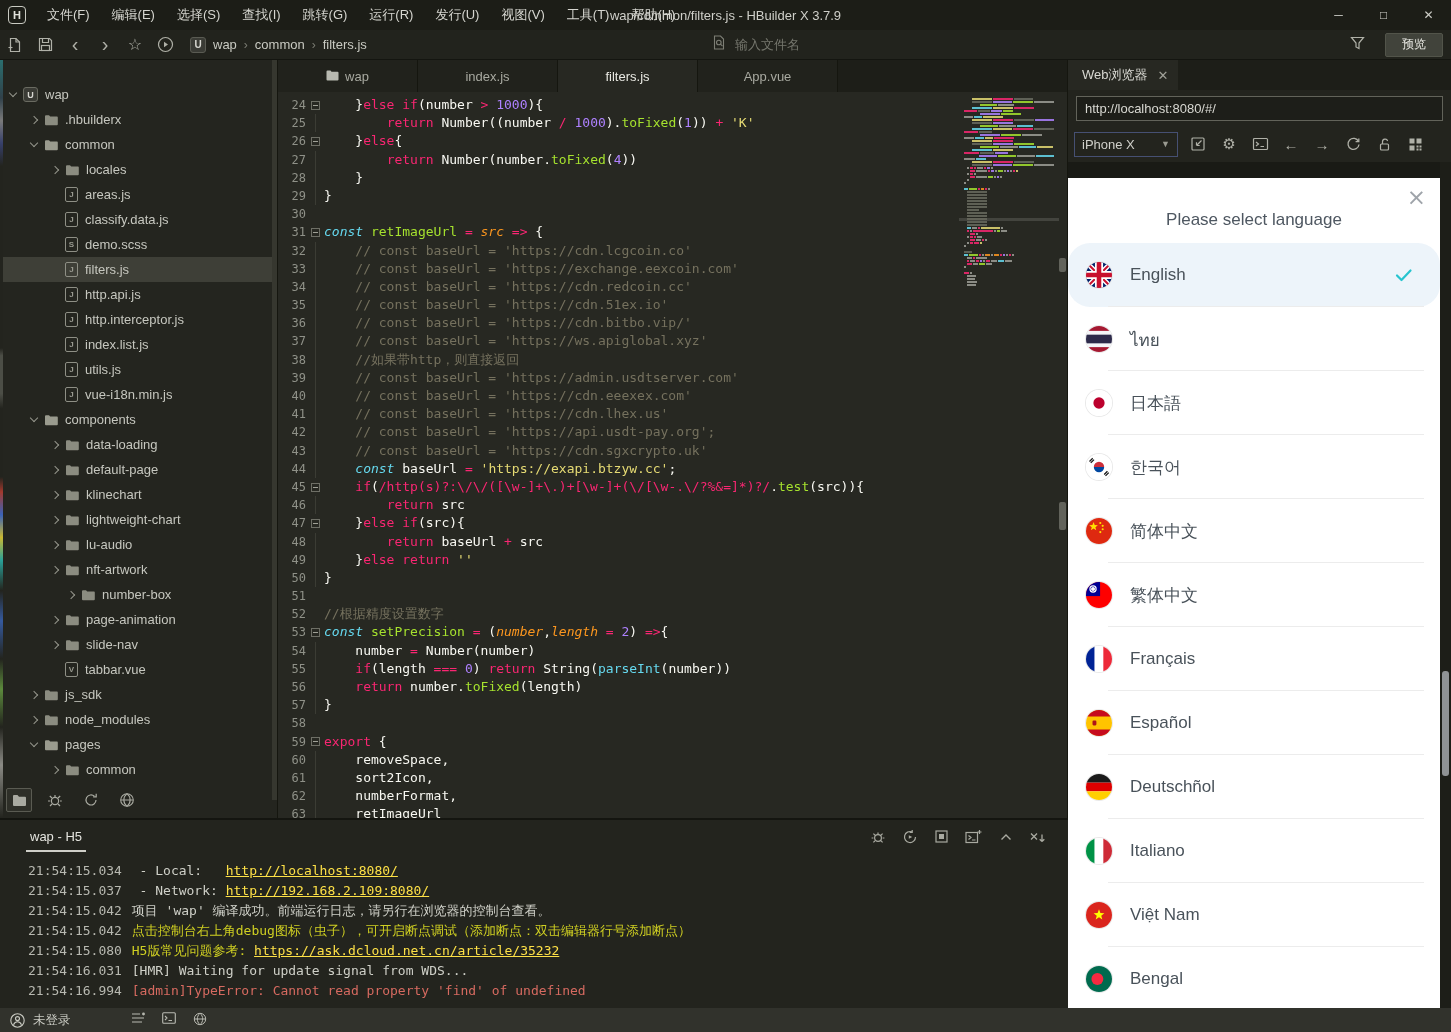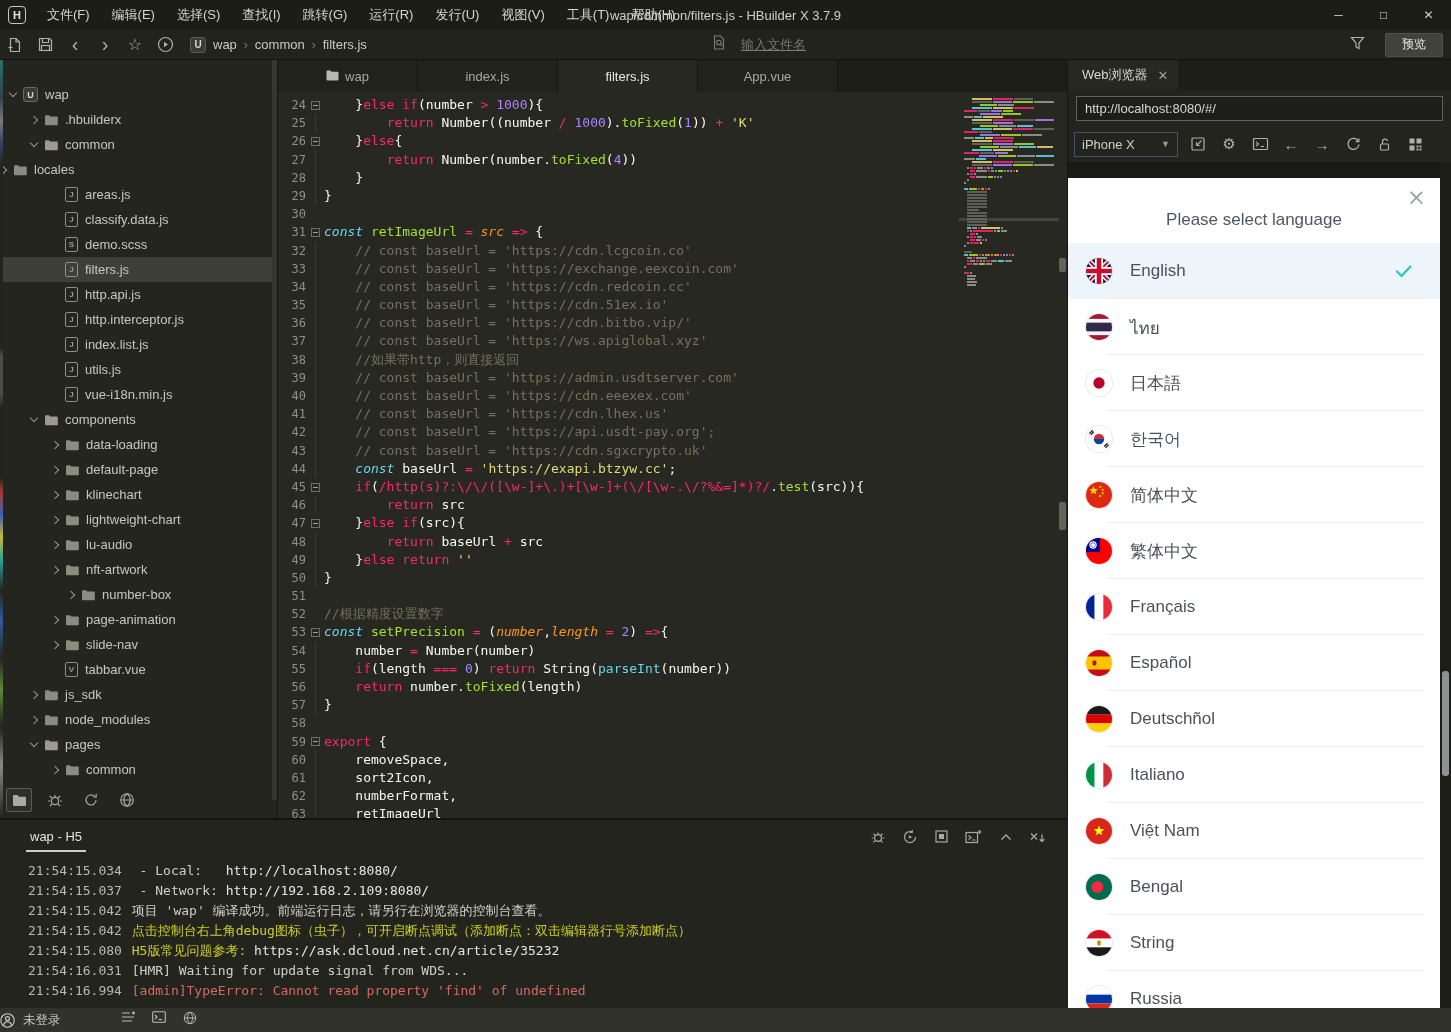--- a/index.html
+++ b/index.html
@@ -12,21 +12,21 @@
   .menu-item{padding:0 11px;font-size:13px;line-height:30px;cursor:default;}
   .win-title{position:absolute;left:50%;transform:translateX(-50%);font-size:13px;color:#cfcfc9;white-space:nowrap;}
   .wincontrols{position:absolute;right:0;top:0;height:30px;display:flex;}
   .winbtn{width:45px;height:30px;display:flex;align-items:center;justify-content:center;color:#d0d0ca;font-size:12px;}
   .toolbar{height:30px;background:#22231d;border-bottom:1px solid #141510;display:flex;align-items:center;position:relative;color:#b8b9b0;}
   .tbi{width:30px;height:26px;display:flex;align-items:center;justify-content:center;color:#b0b1a8;}
   .crumb{display:flex;align-items:center;margin-left:10px;font-size:13px;color:#c9cac2;gap:7px;}
   .ubox{width:16px;height:16px;background:#3a3b35;border:1px solid #5a5b53;border-radius:3px;color:#d8d8d2;
     font-size:10px;font-weight:bold;display:flex;align-items:center;justify-content:center;}
   .crumb-sep{color:#7a7b72;font-size:12px;}
-  .tb-search{position:absolute;left:712px;display:flex;align-items:center;gap:14px;color:#7d7e75;text-decoration:underline;}
+  .tb-search{position:absolute;left:712px;display:flex;align-items:center;gap:8px;color:#7d7e75;}
   .tb-search input{background:transparent;border:none;outline:none;color:#c9cac2;font-size:13px;width:300px;font-family:inherit;}
   .tb-search input::placeholder{color:#75766d;}
   .tb-funnel{position:absolute;right:86px;color:#b0b1a8;}
   .tb-preview{position:absolute;right:8px;width:58px;height:24px;background:#41433b;border:1px solid #52544a;border-radius:2px;
     color:#e8e8e2;font-size:12px;display:flex;align-items:center;justify-content:center;}
   .content{display:flex;height:948px;}
   .leftcol{width:1068px;display:flex;flex-direction:column;}
   .mainrow{display:flex;height:758px;}
   
   .tree{width:278px;background:#24251f;position:relative;border-right:1px solid #15160f;overflow:hidden;}
@@ -85,44 +85,44 @@
     padding:0 7px;font-size:13px;color:#d0d0ca;}
   .devsel .dcaret{font-size:9px;color:#9a9b92;}
   .bico{width:22px;height:22px;display:flex;align-items:center;justify-content:center;}
   .viewport{position:relative;flex:1;background:#191a15;}
   .vtrack{position:absolute;right:0;top:0;bottom:0;width:11px;background:#1d1e18;}
   .vthumb{position:absolute;right:2px;top:509px;width:7px;height:105px;background:#8f9294;border-radius:3px;}
   .modal{position:absolute;left:0;right:11px;top:16px;bottom:0;background:#ffffff;overflow:hidden;}
   .mclose{position:absolute;right:14px;top:8px;font-size:23px;color:#9fa4aa;line-height:1;font-family:"DejaVu Sans",sans-serif;}
   .mtitle{text-align:center;margin-top:32px;font-size:17px;color:#4e5761;}
   .langlist{margin-top:13px;}
-  .lrow{height:56px;display:flex;align-items:center;padding-left:18px;position:relative;}
+  .lrow{height:64px;display:flex;align-items:center;padding-left:18px;position:relative;border-radius:22px;}
   .lrow::after{content:'';position:absolute;left:40px;right:16px;bottom:0;border-bottom:1px solid #ececec;}
   .lrow.sel{background:#edf4fa;}
   .flag{width:26px;height:26px;border-radius:50%;overflow:hidden;flex:none;box-shadow:0 0 0 1px #e9e9e9;}
   .flag svg{display:block;}
   .llabel{margin-left:18px;font-size:17px;color:#49525a;}
   .lcheck{margin-left:auto;margin-right:26px;display:flex;}
   
   .console{height:190px;background:#23241e;border-top:2px solid #141510;position:relative;
     font-family:"DejaVu Sans Mono",monospace;}
   .chead{height:32px;display:flex;align-items:flex-end;padding-left:26px;}
   .ctab{font-family:"Liberation Sans",sans-serif;font-size:13px;color:#e4e4de;padding:0 4px 6px 4px;border-bottom:2px solid #cfcfc8;}
   .cicons{position:absolute;right:22px;top:8px;display:flex;gap:15px;color:#a9aaa1;}
   .cicon{width:17px;height:17px;display:flex;align-items:center;justify-content:center;}
   .clog{padding:9px 0 0 28px;}
   .crow{height:20px;line-height:20px;font-size:13px;white-space:pre;display:flex;}
   .ctime{color:#b8b9b1;margin-right:2px;}
   .cp-plain{color:#cfd0c8;}
   .cp-warn{color:#cfcf22;}
   .cp-error{color:#d66a60;}
-  .cp-link{color:#e5e5e5;}
+  .cp-link{color:#fde047;text-decoration:underline;}
   
   .statusbar{height:24px;background:#31322c;display:flex;align-items:center;font-size:12.5px;color:#c9cac2;position:relative;}
-  .sb-left{display:flex;align-items:center;gap:8px;padding-left:0;font-family:Liberation Mono, monospace;}
+  .sb-left{display:flex;align-items:center;gap:8px;padding-left:10px;}
   .sb-icons{display:flex;gap:17px;margin-left:52px;color:#b9bab2;}
   .sb-right{margin-left:auto;display:flex;align-items:center;gap:27px;padding-right:14px;}
   .dlwrap{position:relative;width:17px;height:17px;}
   .dlcirc{width:16px;height:16px;border-radius:50%;background:#c9cac2;color:#31322c;font-size:11px;font-weight:bold;
     display:flex;align-items:center;justify-content:center;}
   .dldot{position:absolute;right:-2px;top:-2px;width:7px;height:7px;border-radius:50%;background:#e03e2d;}
 </style>
 </head>
 <body>
 
@@ -222,21 +222,21 @@
             </div>
             <div class="trow" style="padding-left: 31px;">
               <span class="chev open"></span>
               <span class="ticon">
                 <svg width="14" height="12" viewBox="0 0 14 12" fill="#9a9b8e">
                   <path d="M1 2.2a1 1 0 0 1 1-1h3l1.2 1.4H13a.8.8 0 0 1 .8.8v6.8a1 1 0 0 1-1 1H2a1 1 0 0 1-1-1z"></path>
                 </svg>
               </span>
               <span>common</span>
             </div>
-            <div class="trow" style="">
+            <div class="trow" style="padding-left: 52px;">
               <span class="chev closed"></span>
               <span class="ticon">
                 <svg width="14" height="12" viewBox="0 0 14 12" fill="#8b8c80">
                   <path d="M1 2.2a1 1 0 0 1 1-1h3l1.2 1.4H13a.8.8 0 0 1 .8.8v6.8a1 1 0 0 1-1 1H2a1 1 0 0 1-1-1z"></path>
                 </svg>
               </span>
               <span>locales</span>
             </div>
             <div class="trow" style="padding-left: 52px;">
               <span class="chev none"></span>

